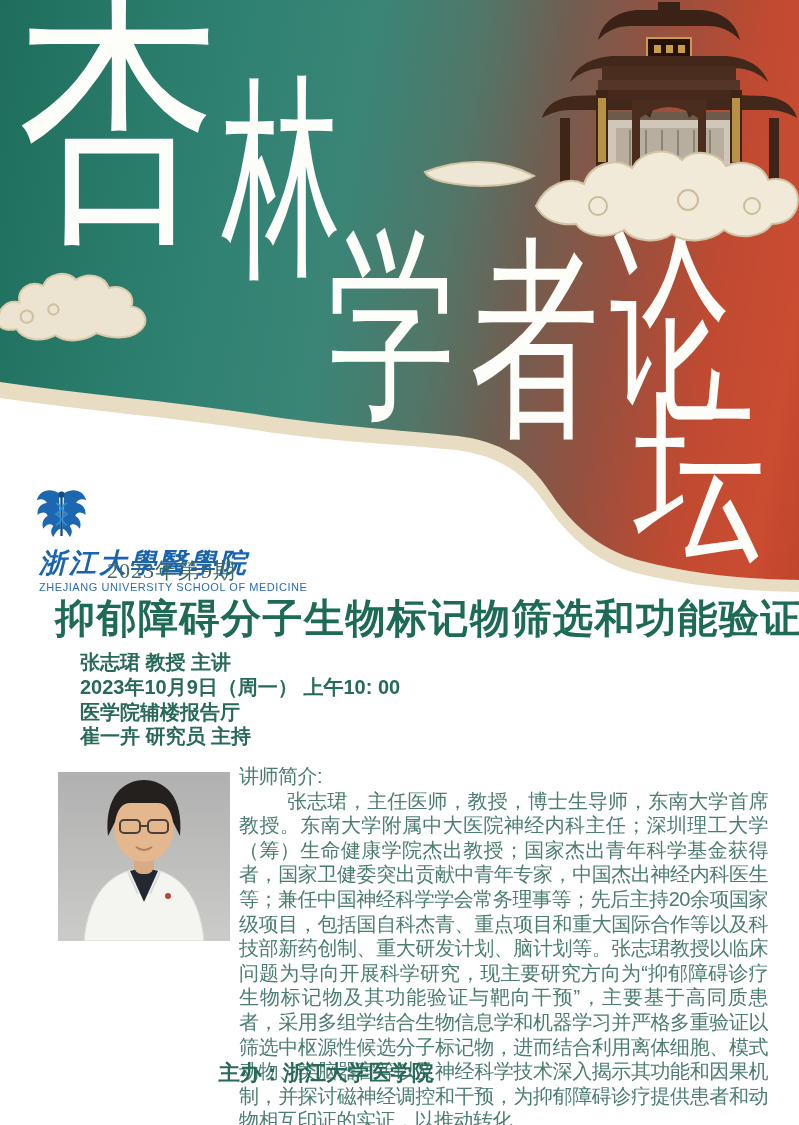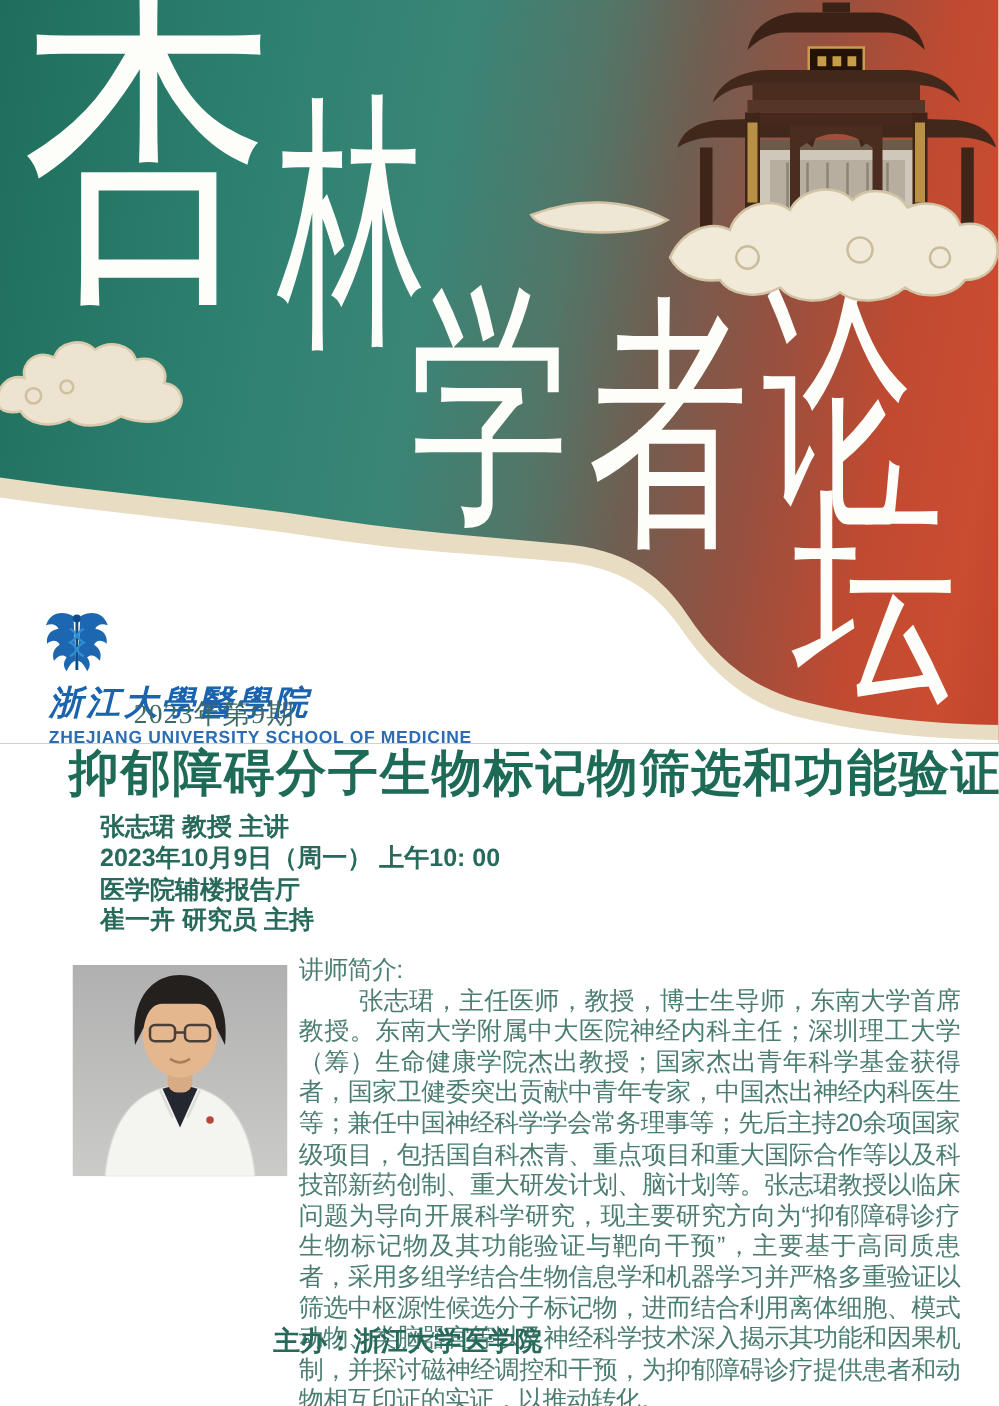--- a/index.html
+++ b/index.html
@@ -33,21 +33,21 @@
 
   
   .logo-row { position:absolute; left:34px; top:484px; display:flex; align-items:flex-start;flex-direction:column; }
   .logo-mark{ width:55px; height:60px; flex:0 0 auto; }
   .logo-texts { margin-left:5px; padding-top:4px; }
   .logo-cn {
     font-family:"DejaVu Serif","Liberation Serif",serif; font-style:italic; font-weight:700;
     color:#1a63ae; font-size:27px; letter-spacing:3px; line-height:1.1; white-space:nowrap;
   }
   .logo-en {
-    color:#2b6cb3; font-size:14px; font-weight:700; letter-spacing:0.55px;
+    color:#2b6cb3; font-size:11px; font-weight:400; letter-spacing:0.55px;
     margin-top:3px; white-space:nowrap;
   }
 
   
   .issue {
     position:absolute; left:62px; top:556px; font-size:22px; color:#3e6a66;
     font-family:"Liberation Serif","DejaVu Serif",serif; letter-spacing:1px;margin-left:45px;
   }
   .title {
     position:absolute; left:55px; top:591px; font-size:40px; font-weight:700;

